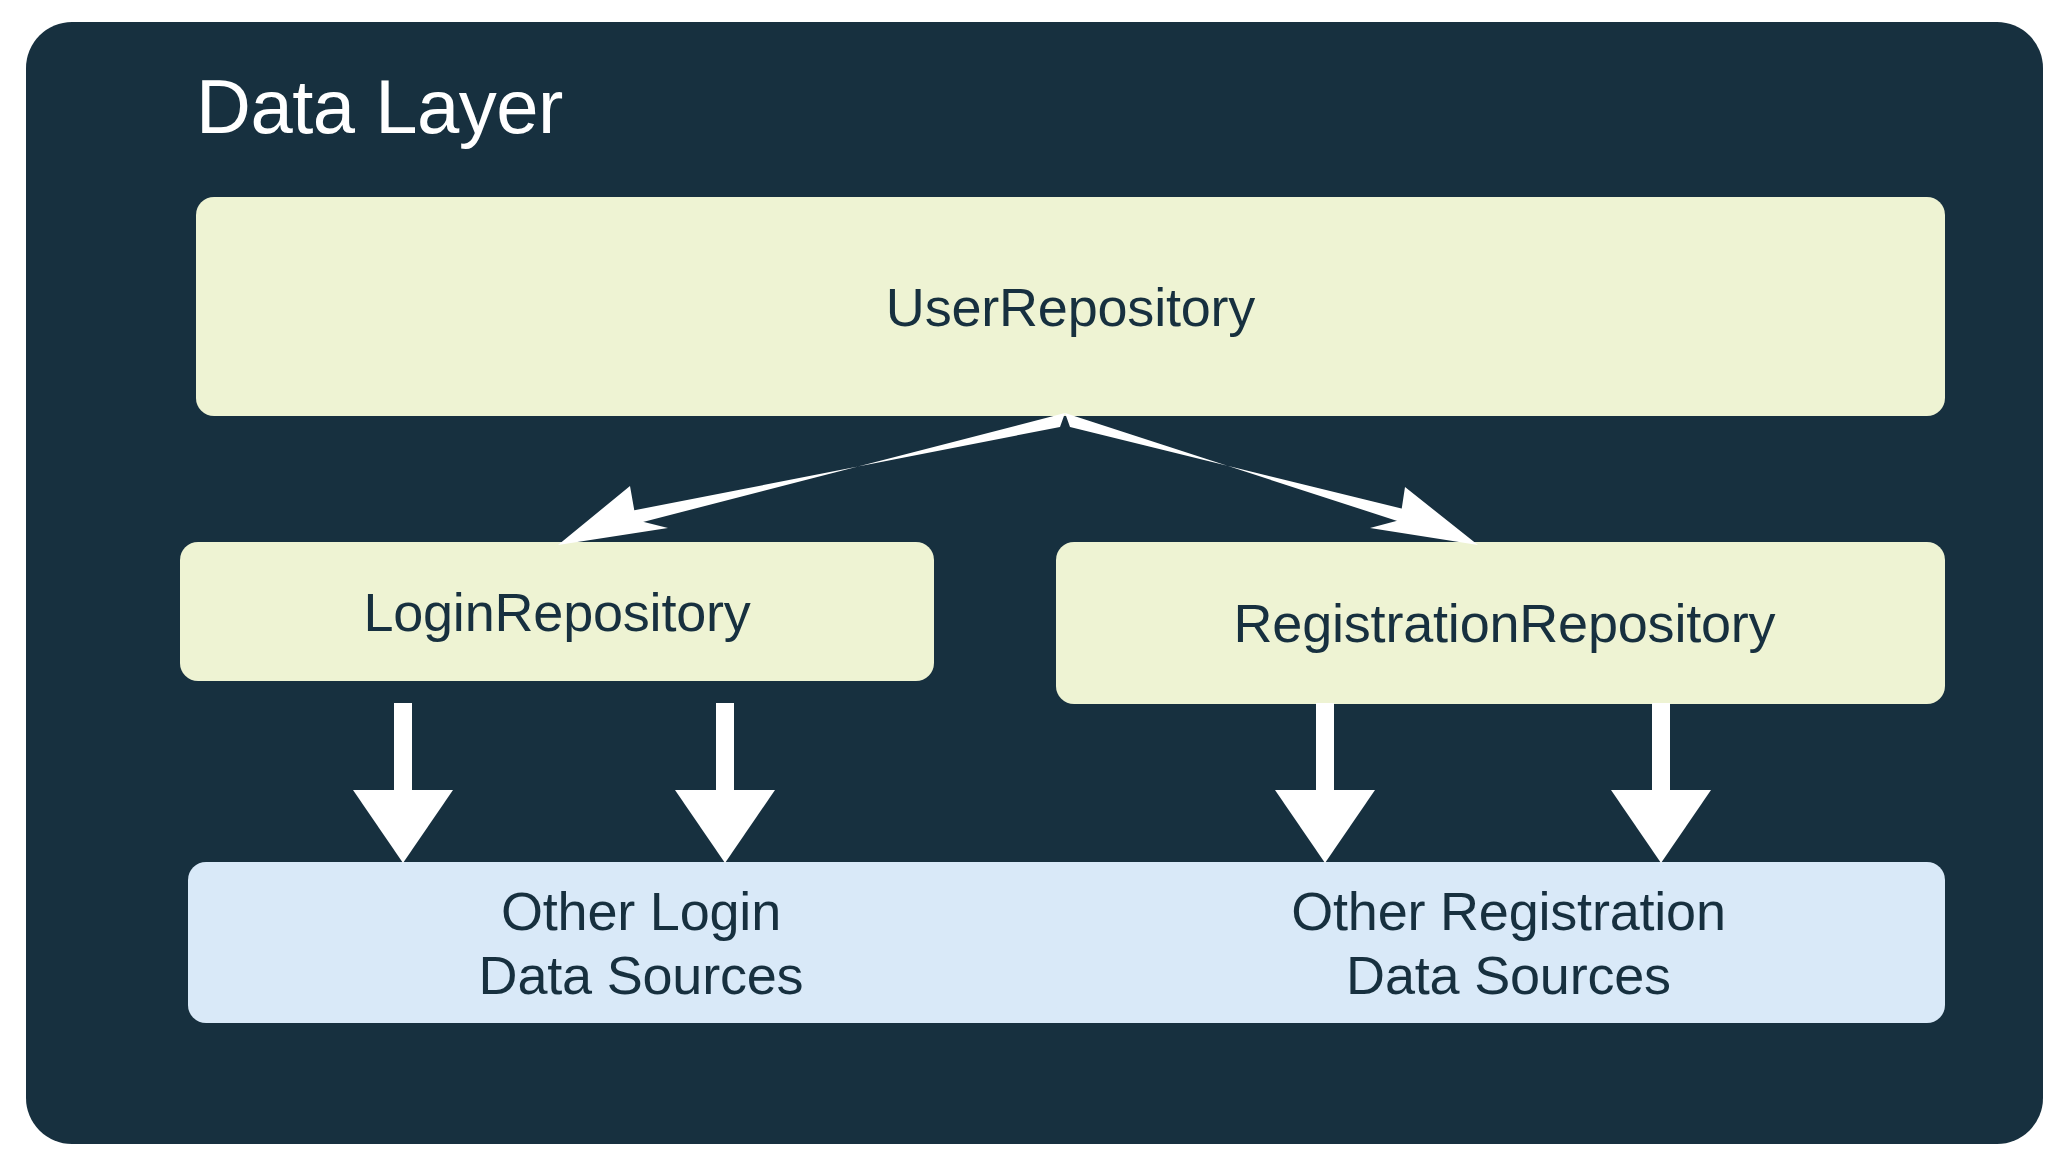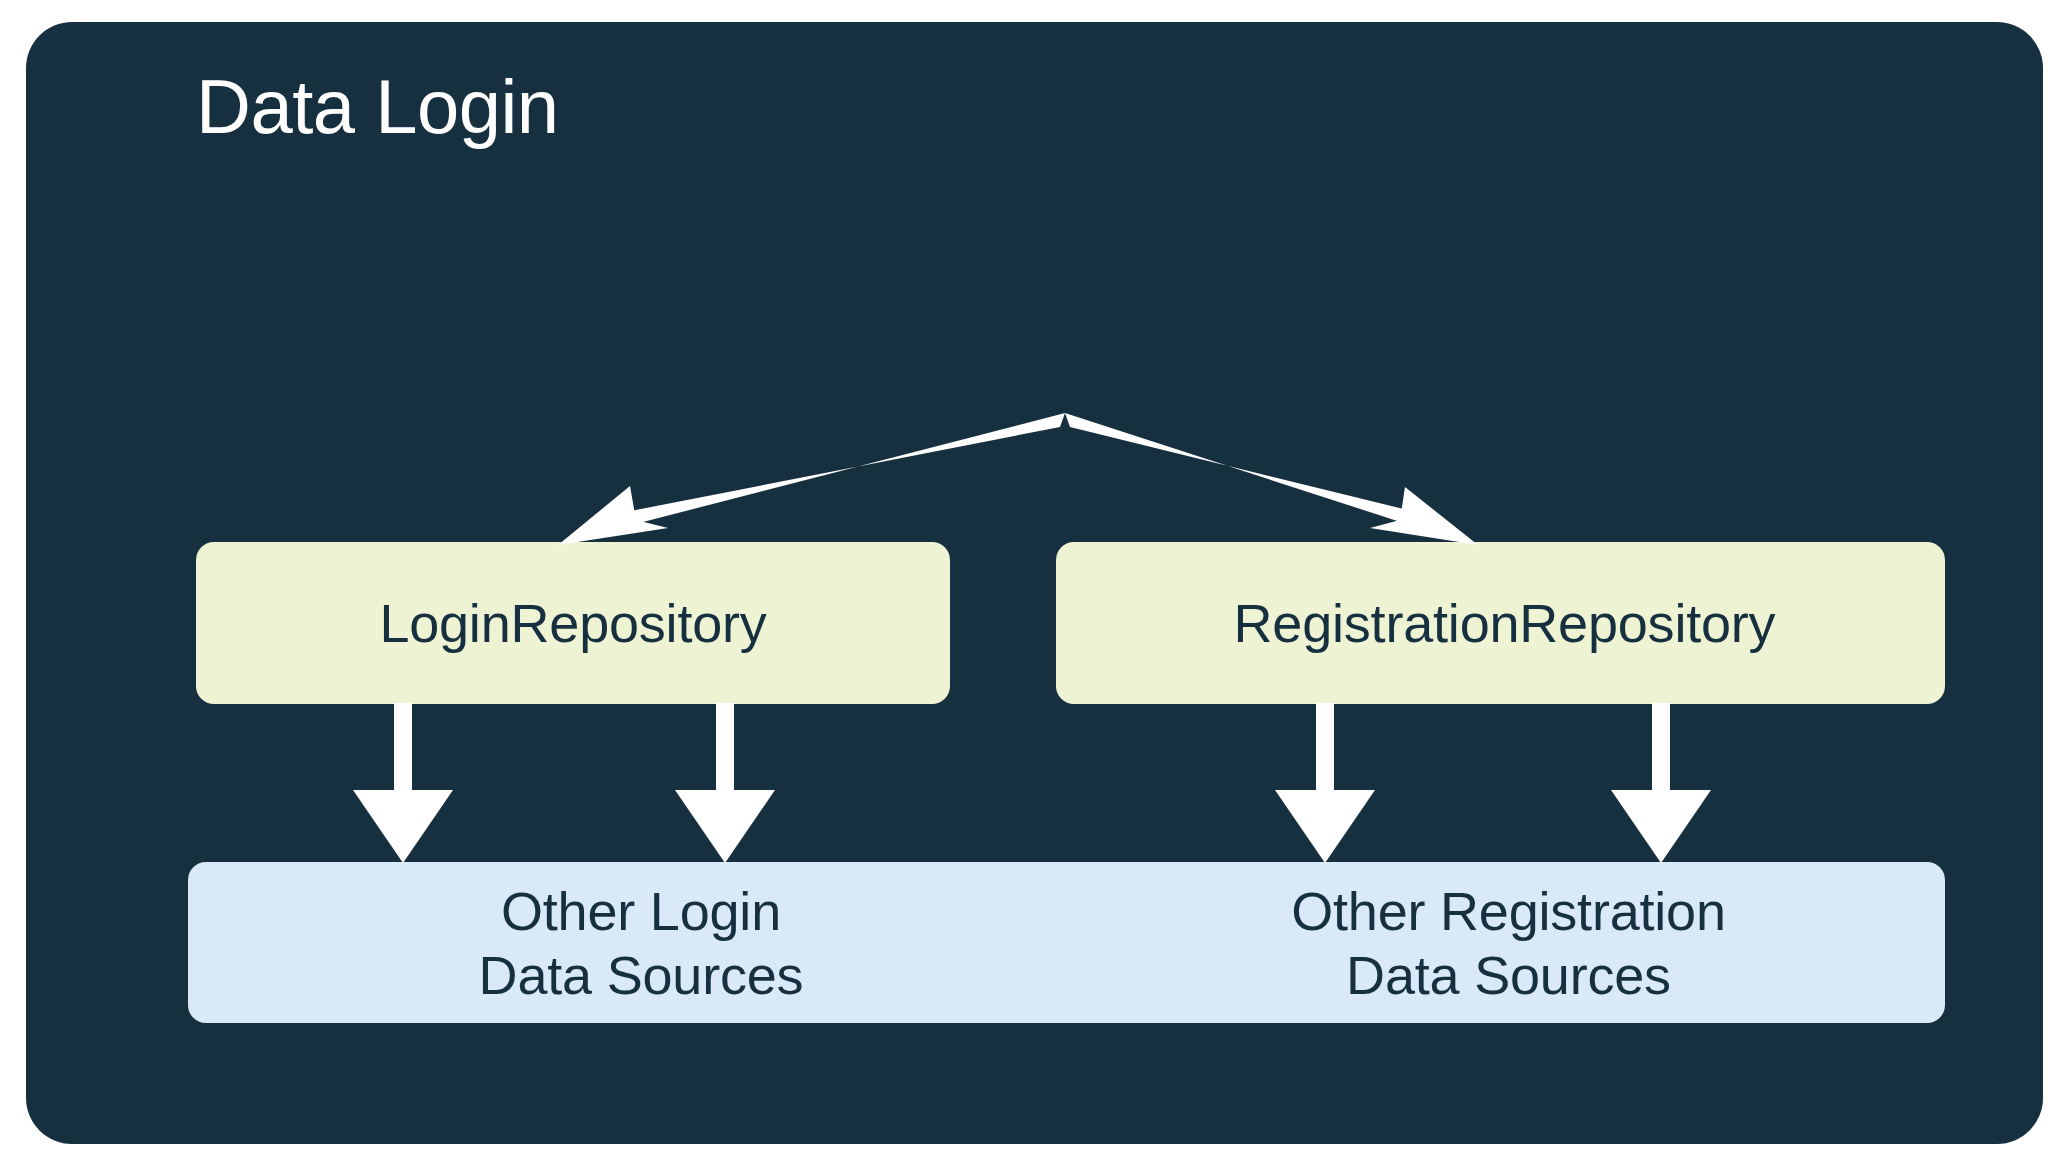--- a/index.html
+++ b/index.html
@@ -63,21 +63,21 @@
     letter-spacing: -0.2px;
   }
   .node.repo   { background: #eef3d3; }
   .node.source { background: #d9e9f8; }
 
   
   #node-user-repository {
     left: 196px; top: 197px; width: 1749px; height: 219px;
   }
   #node-login-repository {
-    left: 196px; top: 542px; width: 754px; height: 162px;
+    left: 180px; top: 542px; width: 754px; height: 139px;
   }
   #node-registration-repository {
     left: 1056px; top: 542px; width: 889px; height: 162px; padding-left: 24px;
   }
   #node-other-login-sources {
     left: 188px; top: 862px; width: 906px; height: 161px;
   }
   #node-other-registration-sources {
     left: 1056px; top: 862px; width: 889px; height: 161px; padding-left: 32px;
   }
@@ -96,22 +96,25 @@
 </head>
 <body>
 
 <div id="canvas">
 
   <div class="layer-panel">
 
     
   </div>
 
-  <div class="panel-title">Data Login</div>
+  <div class="panel-title">Data Layer</div>
 
+  <div class="node repo" id="node-user-repository">
+    <span class="node-label">UserRepository</span>
+  </div>
 
   <div class="node repo" id="node-login-repository">
     <span class="node-label">LoginRepository</span>
   </div>
 
   <div class="node repo" id="node-registration-repository">
     <span class="node-label">RegistrationRepository</span>
   </div>
 
   <div class="node source" id="node-other-login-sources">

